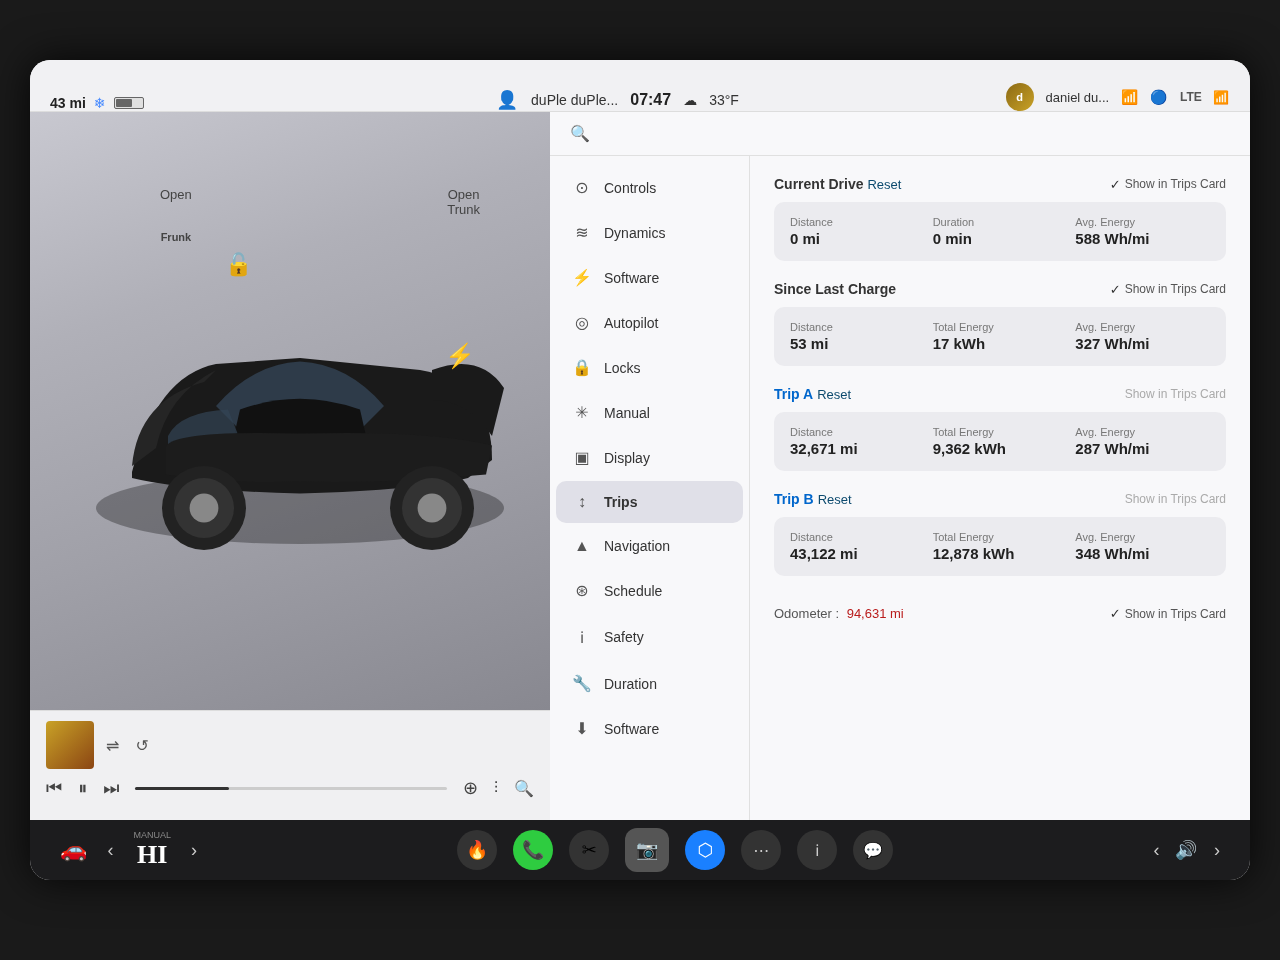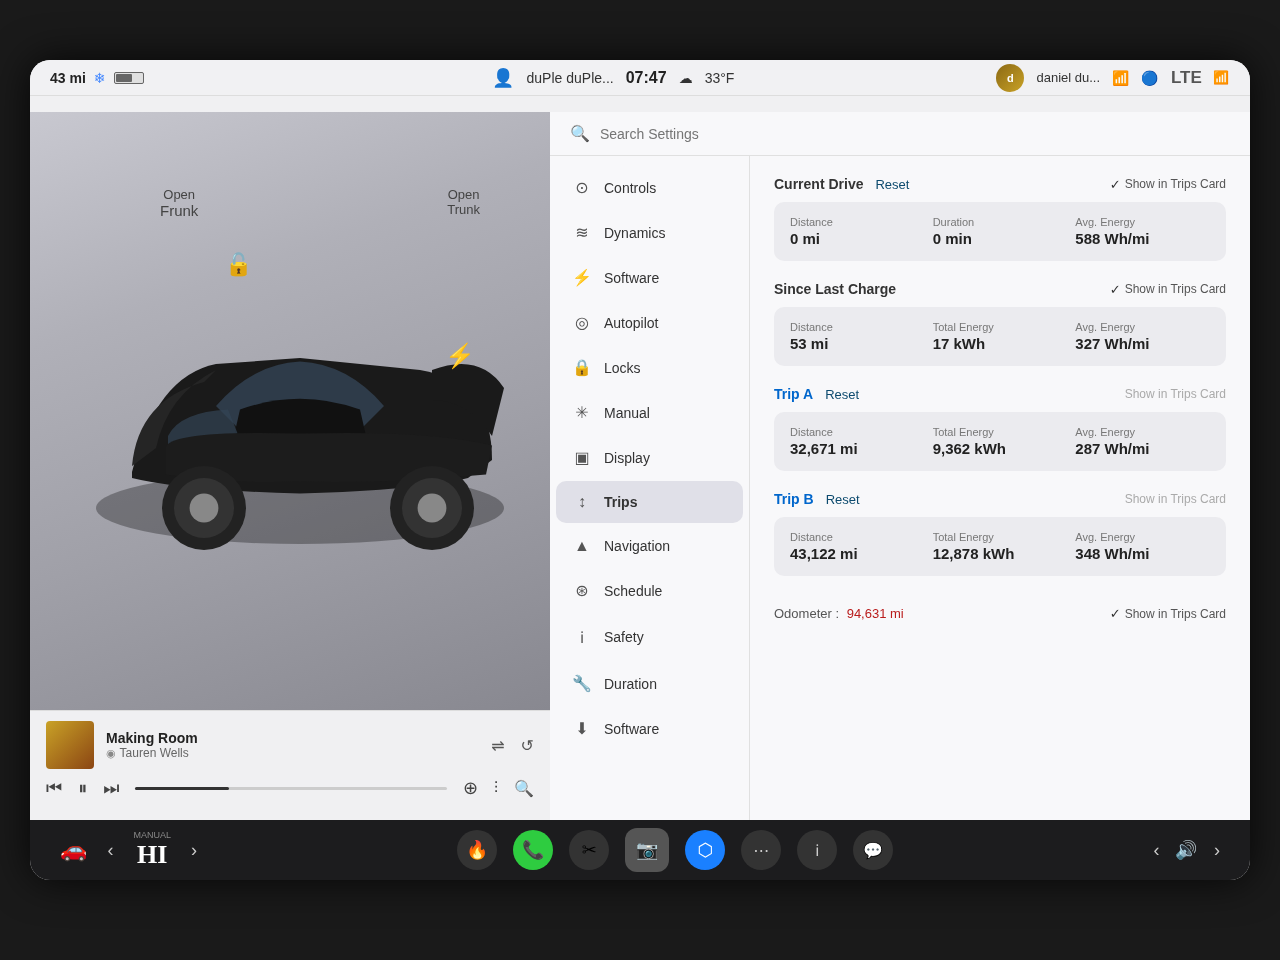--- a/index.html
+++ b/index.html
@@ -24,24 +24,24 @@
       overflow: hidden;
       box-shadow: 0 0 40px rgba(0,0,0,0.8);
     }
 
     
     .status-bar {
       position: absolute;
       top: 0;
       left: 0;
       right: 0;
-      height: 36px;
+      height: 52px;
       background: rgba(240,240,242,0.95);
       display: flex;
-      align-items: center;
+      align-items: flex-end;
       border-bottom: 1px solid #ddd;
       z-index: 100;
     }
 
     .status-left {
       display: flex;
       align-items: center;
       padding-left: 20px;
       gap: 8px;
       font-size: 13px;
@@ -276,21 +276,21 @@
 
     .section-title {
       font-size: 14px;
       font-weight: 600;
       color: #333;
     }
 
     .section-actions {
       display: flex;
       align-items: center;
-      gap: 12px;
+      gap: 4px;
     }
 
     .reset-btn {
       font-size: 13px;
       color: #0c4a6e;
       cursor: pointer;
       background: none;
       border: none;
     }
 
@@ -429,35 +429,35 @@
       <span style="font-size:14px;font-weight:500;">duPle duPle...</span>
       <span style="font-size:16px;font-weight:600;color:#222;">07:47</span>
       <span style="font-size:14px;">☁</span>
       <span style="font-size:14px;color:#333;">33°F</span>
     </div>
     <div class="status-right">
       <div class="avatar-sm">d</div>
       <span style="font-size:13px;">daniel du...</span>
       <span style="font-size:14px;color:#555;">📶</span>
       <span style="font-size:14px;color:#555;">🔵</span>
-      <span style="font-size:17px;color:#555;font-weight:600;">LTE</span>
+      <span style="font-size:12px;color:#555;font-weight:600;">LTE</span>
       <span style="font-size:13px;color:#555;">📶</span>
     </div>
   </div>
 
   <div class="main-content">
 
     <div class="left-panel">
 
       <div class="car-area">
         <div class="car-bg"></div>
 
         <div style="position:absolute;top:75px;left:130px;text-align:center;z-index:10;">
           <div style="font-size:13px;color:#444;font-weight:500;">Open</div>
-          <div style="font-size:15px;color:#444;font-weight:400;">Frunk</div>
+          <div style="font-size:11px;color:#444;font-weight:700;margin-top:29px;">Frunk</div>
         </div>
 
         <div style="position:absolute;top:75px;right:70px;text-align:center;z-index:10;">
           <div style="font-size:13px;color:#444;font-weight:500;">Open</div>
           <div style="font-size:13px;color:#444;font-weight:500;">Trunk</div>
         </div>
 
         <div style="position:absolute;top:140px;left:195px;z-index:10;font-size:22px;color:#555;">🔓</div>
 
         <div style="position:absolute;top:230px;right:75px;z-index:10;font-size:24px;color:#F7C948;">⚡</div>
@@ -488,27 +488,20 @@
             <circle cx="310" cy="190" r="12" fill="#888"></circle>
 
             <path d="M310 75 Q350 60 370 90 L360 130 Q340 100 310 100 Z" fill="#1a1a1a"></path>
           </svg>
         </div>
       </div>
 
       <div class="music-player">
         <div class="music-track">
           <div class="album-art"></div>
-          <div class="track-info">
-            <div class="track-name">Making Room</div>
-            <div class="track-artist">
-              <span style="font-size:11px;color:#888;">◉</span>
-              <span>Tauren Wells</span>
-            </div>
-          </div>
           <div style="display:flex;gap:16px;align-items:center;">
             <span style="font-size:16px;color:#555;cursor:pointer;">⇌</span>
             <span style="font-size:16px;color:#555;cursor:pointer;">↺</span>
           </div>
         </div>
         <div style="display:flex;align-items:center;gap:16px;">
           <button class="control-btn">⏮</button>
           <button class="control-btn">⏸</button>
           <button class="control-btn">⏭</button>
           <div class="progress-bar">
@@ -518,21 +511,20 @@
           <button class="control-btn" style="font-size:16px;">⫶</button>
           <button class="control-btn" style="font-size:16px;">🔍</button>
         </div>
       </div>
     </div>
 
     <div class="right-panel">
 
       <div class="search-bar">
         <span style="color:#999;font-size:16px;">🔍</span>
-        <input class="search-input" type="text" placeholder="Search Settings" style="">
       </div>
 
       <div class="settings-body">
 
         <div class="settings-sidebar">
           <div class="settings-item">
             <span class="icon">⊙</span>
             <span>Controls</span>
           </div>
           <div class="settings-item">

